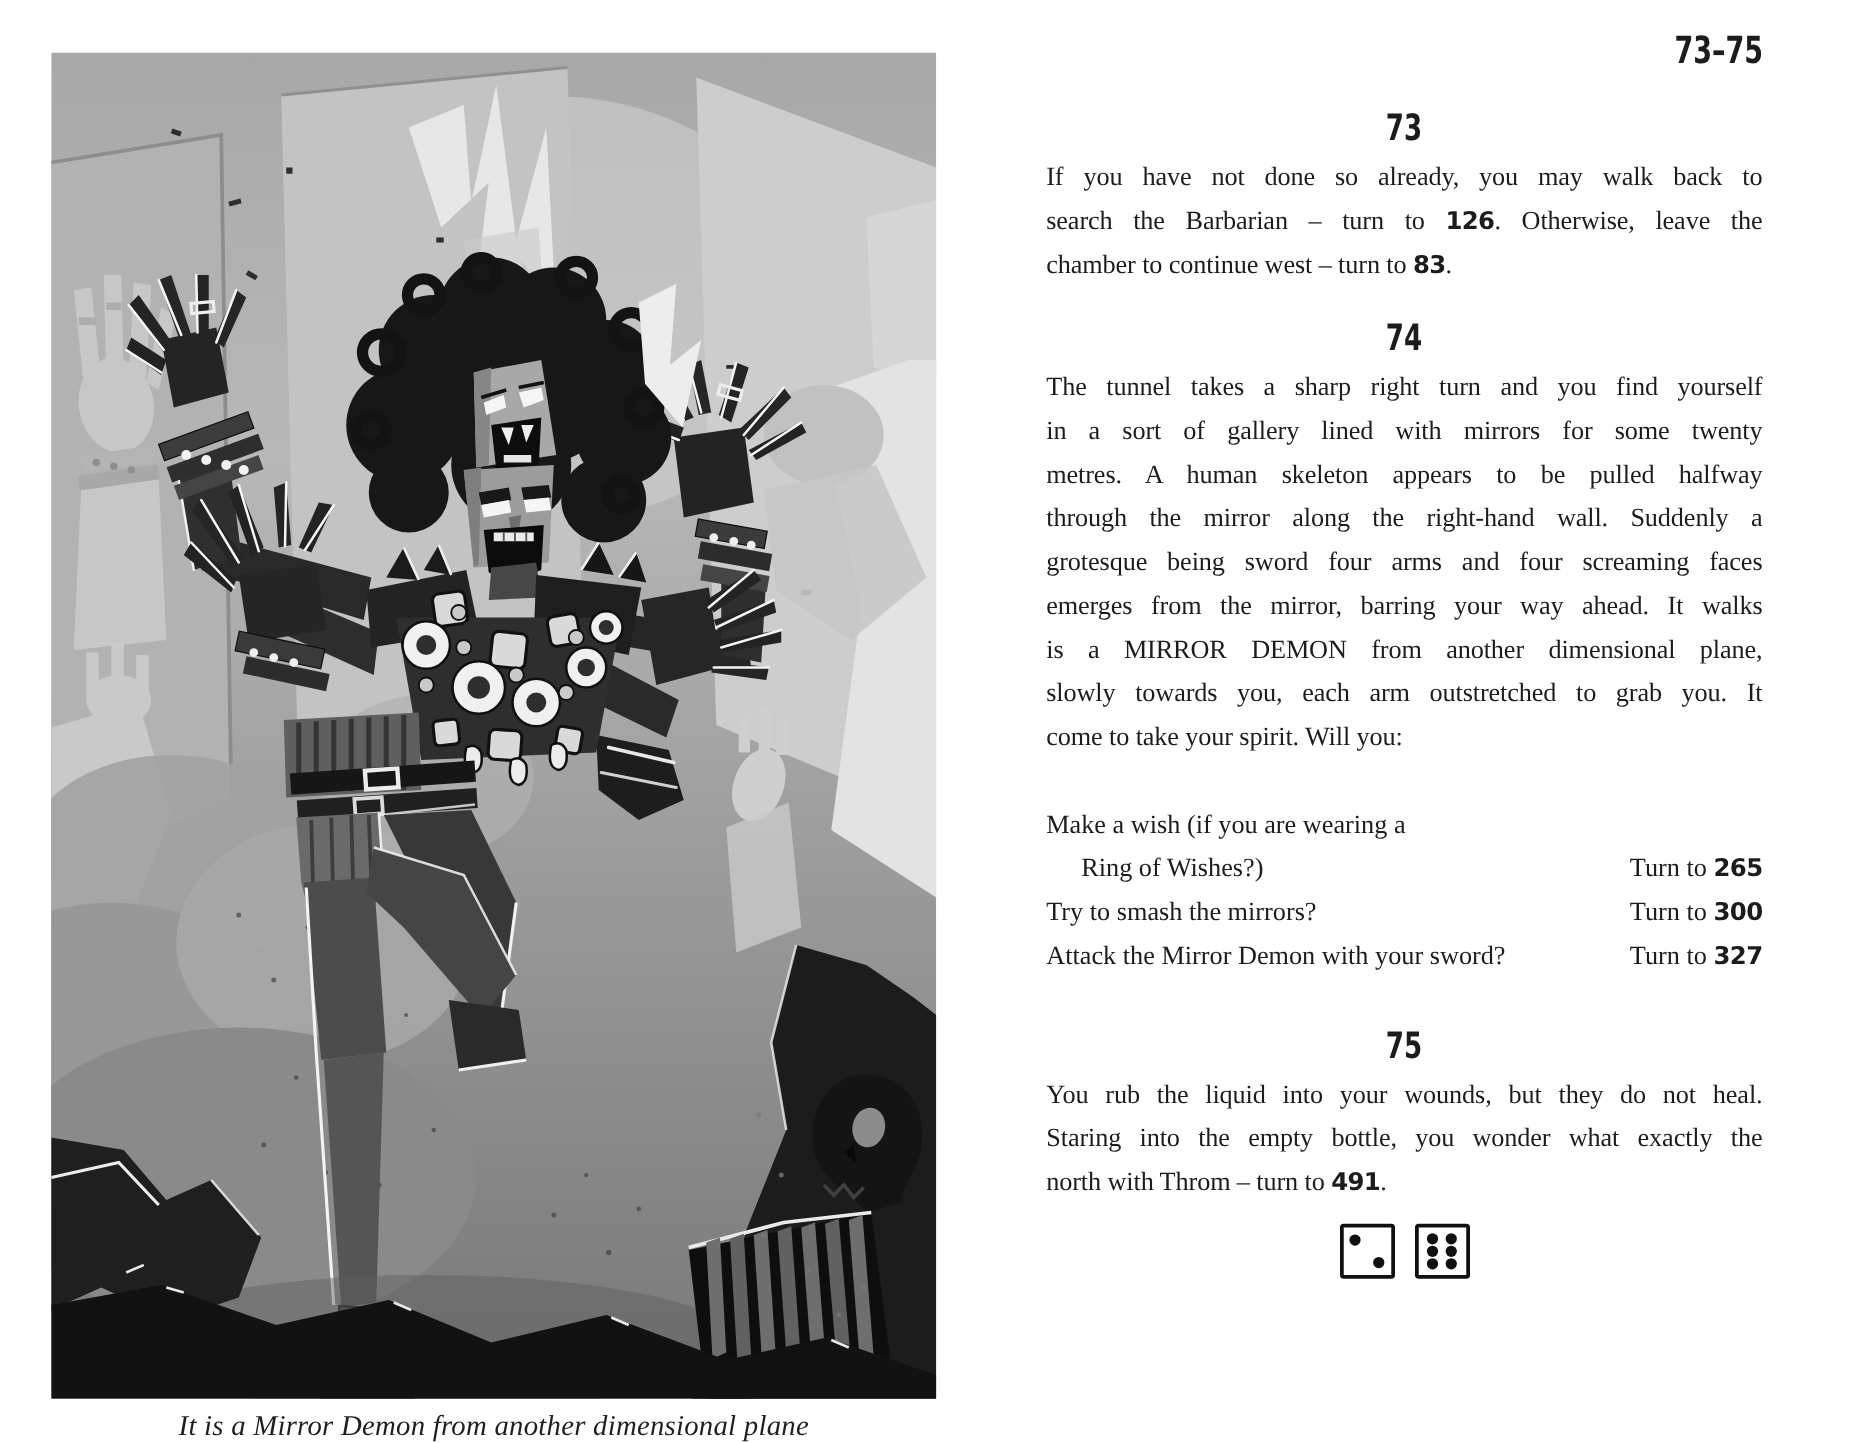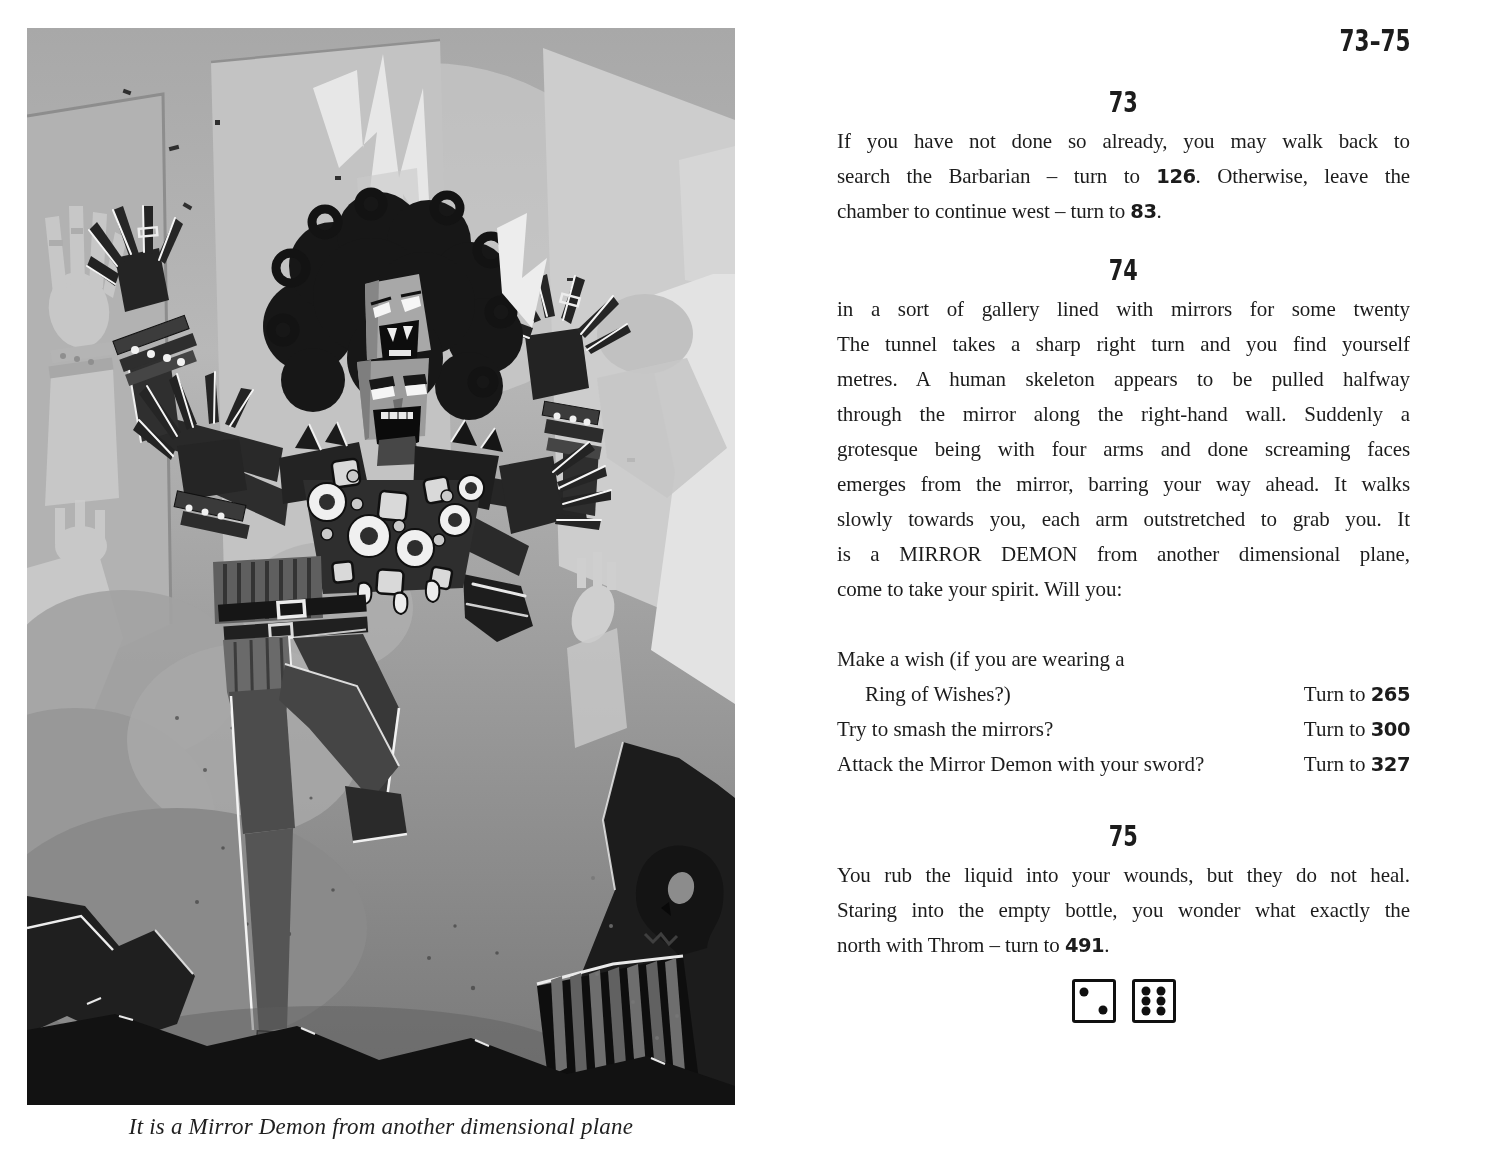--- a/index.html
+++ b/index.html
@@ -1,20 +1,20 @@
 <!DOCTYPE html>
 <html><head>
 <meta charset="utf-8">
 <style>
   html,body{margin:0;padding:0;}
   body{width:1500px;height:1154px;position:relative;background:#ffffff;
        font-family:"Liberation Serif",serif;color:#1c1c1c;overflow:hidden;}
 
   
-  .illustration{position:absolute;left:27px;top:28px;width:708px;margin:0;}
+  .illustration{position:absolute;left:27px;top:28px;width:708px;margin:14px;}
   .illustration svg{display:block;width:708px;height:1077px;}
   .caption{margin-top:9px;text-align:center;font-style:italic;font-size:23px;
            letter-spacing:.2px;color:#1f1f1f;}
 
   
   .right-page{position:absolute;left:837px;top:0;width:573px;height:1154px;}
   .running-head{position:absolute;top:26px;right:0;font-family:"DejaVu Sans",sans-serif;
                 font-weight:700;font-size:30px;line-height:1;
                 transform:scaleX(.72);transform-origin:100% 50%;}
   .sec{position:absolute;left:0;width:100%;}
@@ -410,28 +410,28 @@
     <div class="body">
         <div class="tline">If you have not done so already, you may walk back to</div>
         <div class="tline">search the Barbarian – turn to <b class="num">126</b>. Otherwise, leave the</div>
         <div class="tline last">chamber to continue west – turn to <b class="num">83</b>.</div>
       </div>
   </section>
 
   <section class="sec" id="sec-74">
     <h2><span>74</span></h2>
     <div class="body">
+        <div class="tline">The tunnel takes a sharp right turn and you find yourself</div>
         <div class="tline">in a sort of gallery lined with mirrors for some twenty</div>
-        <div class="tline">The tunnel takes a sharp right turn and you find yourself</div>
         <div class="tline">metres. A human skeleton appears to be pulled halfway</div>
         <div class="tline">through the mirror along the right-hand wall. Suddenly a</div>
-        <div class="tline">grotesque being with four arms and done screaming faces</div>
+        <div class="tline">grotesque being sword four arms and four screaming faces</div>
         <div class="tline">emerges from the mirror, barring your way ahead. It walks</div>
+        <div class="tline">is a MIRROR DEMON from another dimensional plane,</div>
         <div class="tline">slowly towards you, each arm outstretched to grab you. It</div>
-        <div class="tline">is a MIRROR DEMON from another dimensional plane,</div>
         <div class="tline last">come to take your spirit. Will you:</div>
       </div>
     <div class="choices">
         <div class="choice-row">
           <span class="choice-text">Make a wish (if you are wearing a</span>
         </div>
         <div class="choice-row indent">
           <span class="choice-text">Ring of Wishes?)</span>
           <span class="turnto">Turn to <b class="num">265</b></span>
         </div>

